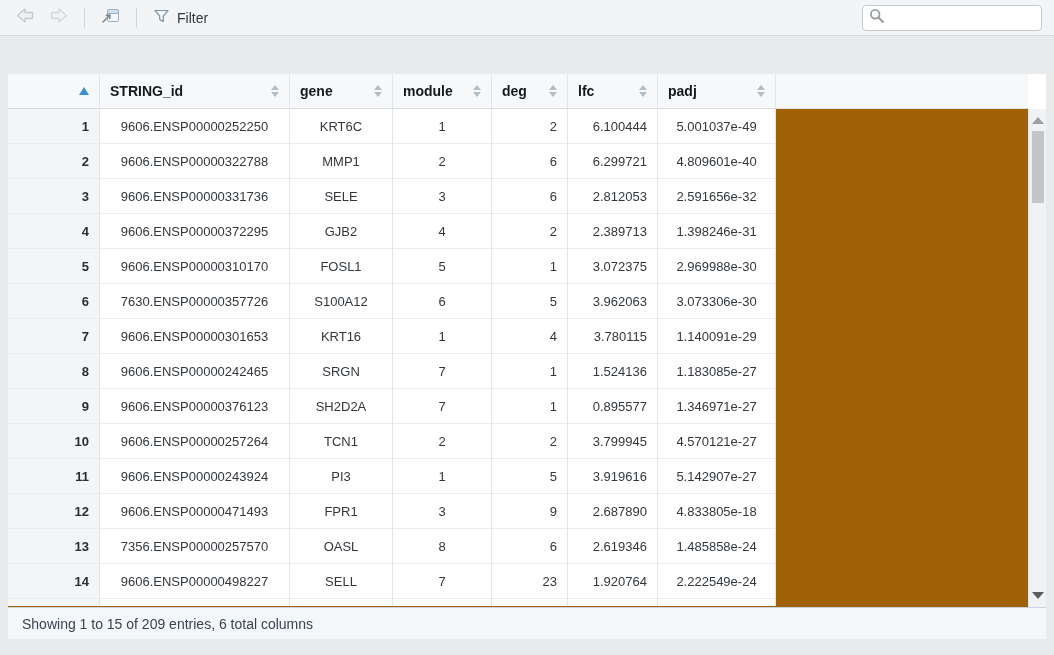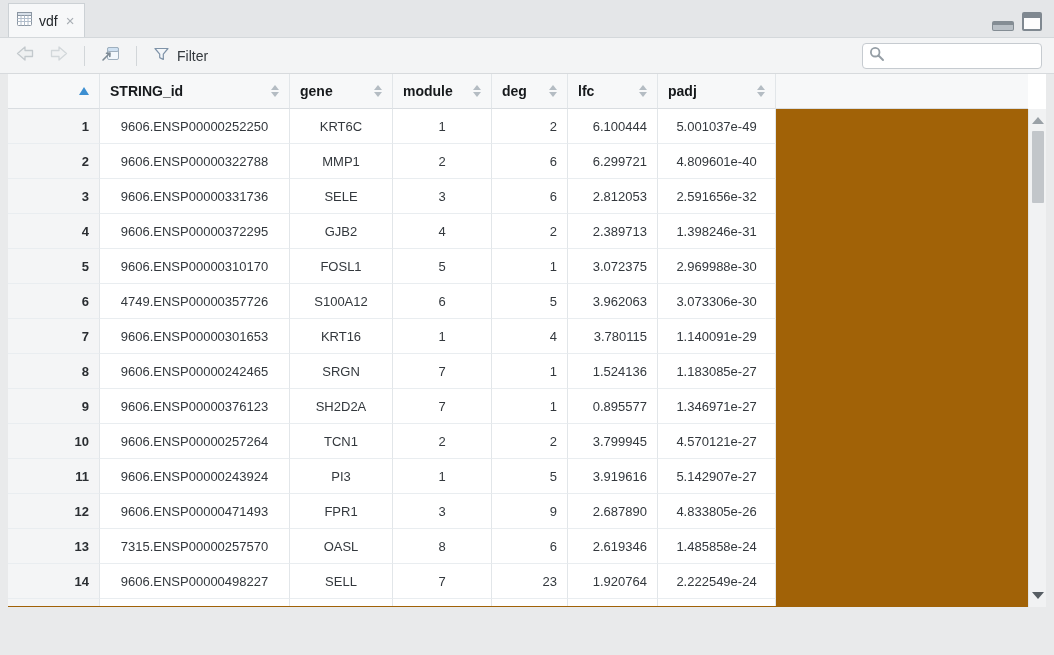--- a/index.html
+++ b/index.html
@@ -97,37 +97,20 @@
     background:#f3f7fa; border-top:1px solid #ccd4da;
     display:flex; align-items:center; padding:0 14px;
     font-size:14px; color:#3a444e;
   }
 </style>
 </head>
 <body>
 
 <div class="window">
 
-  <div class="tabbar">
-    <div class="tab">
-      <span>
-        <svg width="17" height="16" viewBox="0 0 17 16">
-          <rect x="1.5" y="1.5" width="14" height="13" fill="#ffffff" stroke="#8b96a2" rx="1"></rect>
-          <rect x="1.5" y="1.5" width="14" height="3" fill="#d7dfe8" stroke="#8b96a2"></rect>
-          <path d="M1.5 7.5h14 M1.5 10.5h14 M5 4.5v10 M8.5 4.5v10 M12 4.5v10" stroke="#b0bcca" stroke-width="1" fill="none"></path>
-        </svg>
-      </span>
-      <span class="tab-label">vdf</span>
-      <span class="tab-close">×</span>
-    </div>
-    <div class="win-controls">
-      <span class="icon-min"></span>
-      <span class="icon-max"></span>
-    </div>
-  </div>
 
   <div class="toolbar">
     <span class="tool-btn">
       <span>
         <svg width="20" height="17" viewBox="0 0 20 17">
           <path d="M10 2 L2.5 8.5 L10 15 L10 11.5 L17.5 11.5 L17.5 5.5 L10 5.5 Z" fill="#eef0f1" stroke="#c3c9cd" stroke-width="1.3" stroke-linejoin="round"></path>
         </svg>
       </span>
     </span>
     <span class="tool-btn">
@@ -284,21 +267,21 @@
               <td class="rownum">5</td>
               <td class="al">9606.ENSP00000310170</td>
               <td class="al">FOSL1</td>
               <td class="al">5</td>
               <td class="ar">1</td>
               <td class="ar">3.072375</td>
               <td class="al">2.969988e-30</td>
             </tr>
             <tr>
               <td class="rownum">6</td>
-              <td class="al">4749.ENSP00000357726</td>
+              <td class="al">7630.ENSP00000357726</td>
               <td class="al">S100A12</td>
               <td class="al">6</td>
               <td class="ar">5</td>
               <td class="ar">3.962063</td>
               <td class="al">3.073306e-30</td>
             </tr>
             <tr>
               <td class="rownum">7</td>
               <td class="al">9606.ENSP00000301653</td>
               <td class="al">KRT16</td>
@@ -343,25 +326,25 @@
               <td class="ar">3.919616</td>
               <td class="al">5.142907e-27</td>
             </tr>
             <tr>
               <td class="rownum">12</td>
               <td class="al">9606.ENSP00000471493</td>
               <td class="al">FPR1</td>
               <td class="al">3</td>
               <td class="ar">9</td>
               <td class="ar">2.687890</td>
-              <td class="al">4.833805e-26</td>
+              <td class="al">4.833805e-18</td>
             </tr>
             <tr>
               <td class="rownum">13</td>
-              <td class="al">7315.ENSP00000257570</td>
+              <td class="al">7356.ENSP00000257570</td>
               <td class="al">OASL</td>
               <td class="al">8</td>
               <td class="ar">6</td>
               <td class="ar">2.619346</td>
               <td class="al">1.485858e-24</td>
             </tr>
             <tr>
               <td class="rownum">14</td>
               <td class="al">9606.ENSP00000498227</td>
               <td class="al">SELL</td>
@@ -382,14 +365,17 @@
           </tbody>
       </table>
     </div>
     <div class="vscroll">
       <span class="sb-up"></span>
       <span class="sb-thumb"></span>
       <span class="sb-down"></span>
     </div>
   </div>
 
+  <div class="statusbar">
+    <span>Showing 1 to 15 of 209 entries, 6 total columns</span>
+  </div>
 
 </div>
 
 </body></html>

